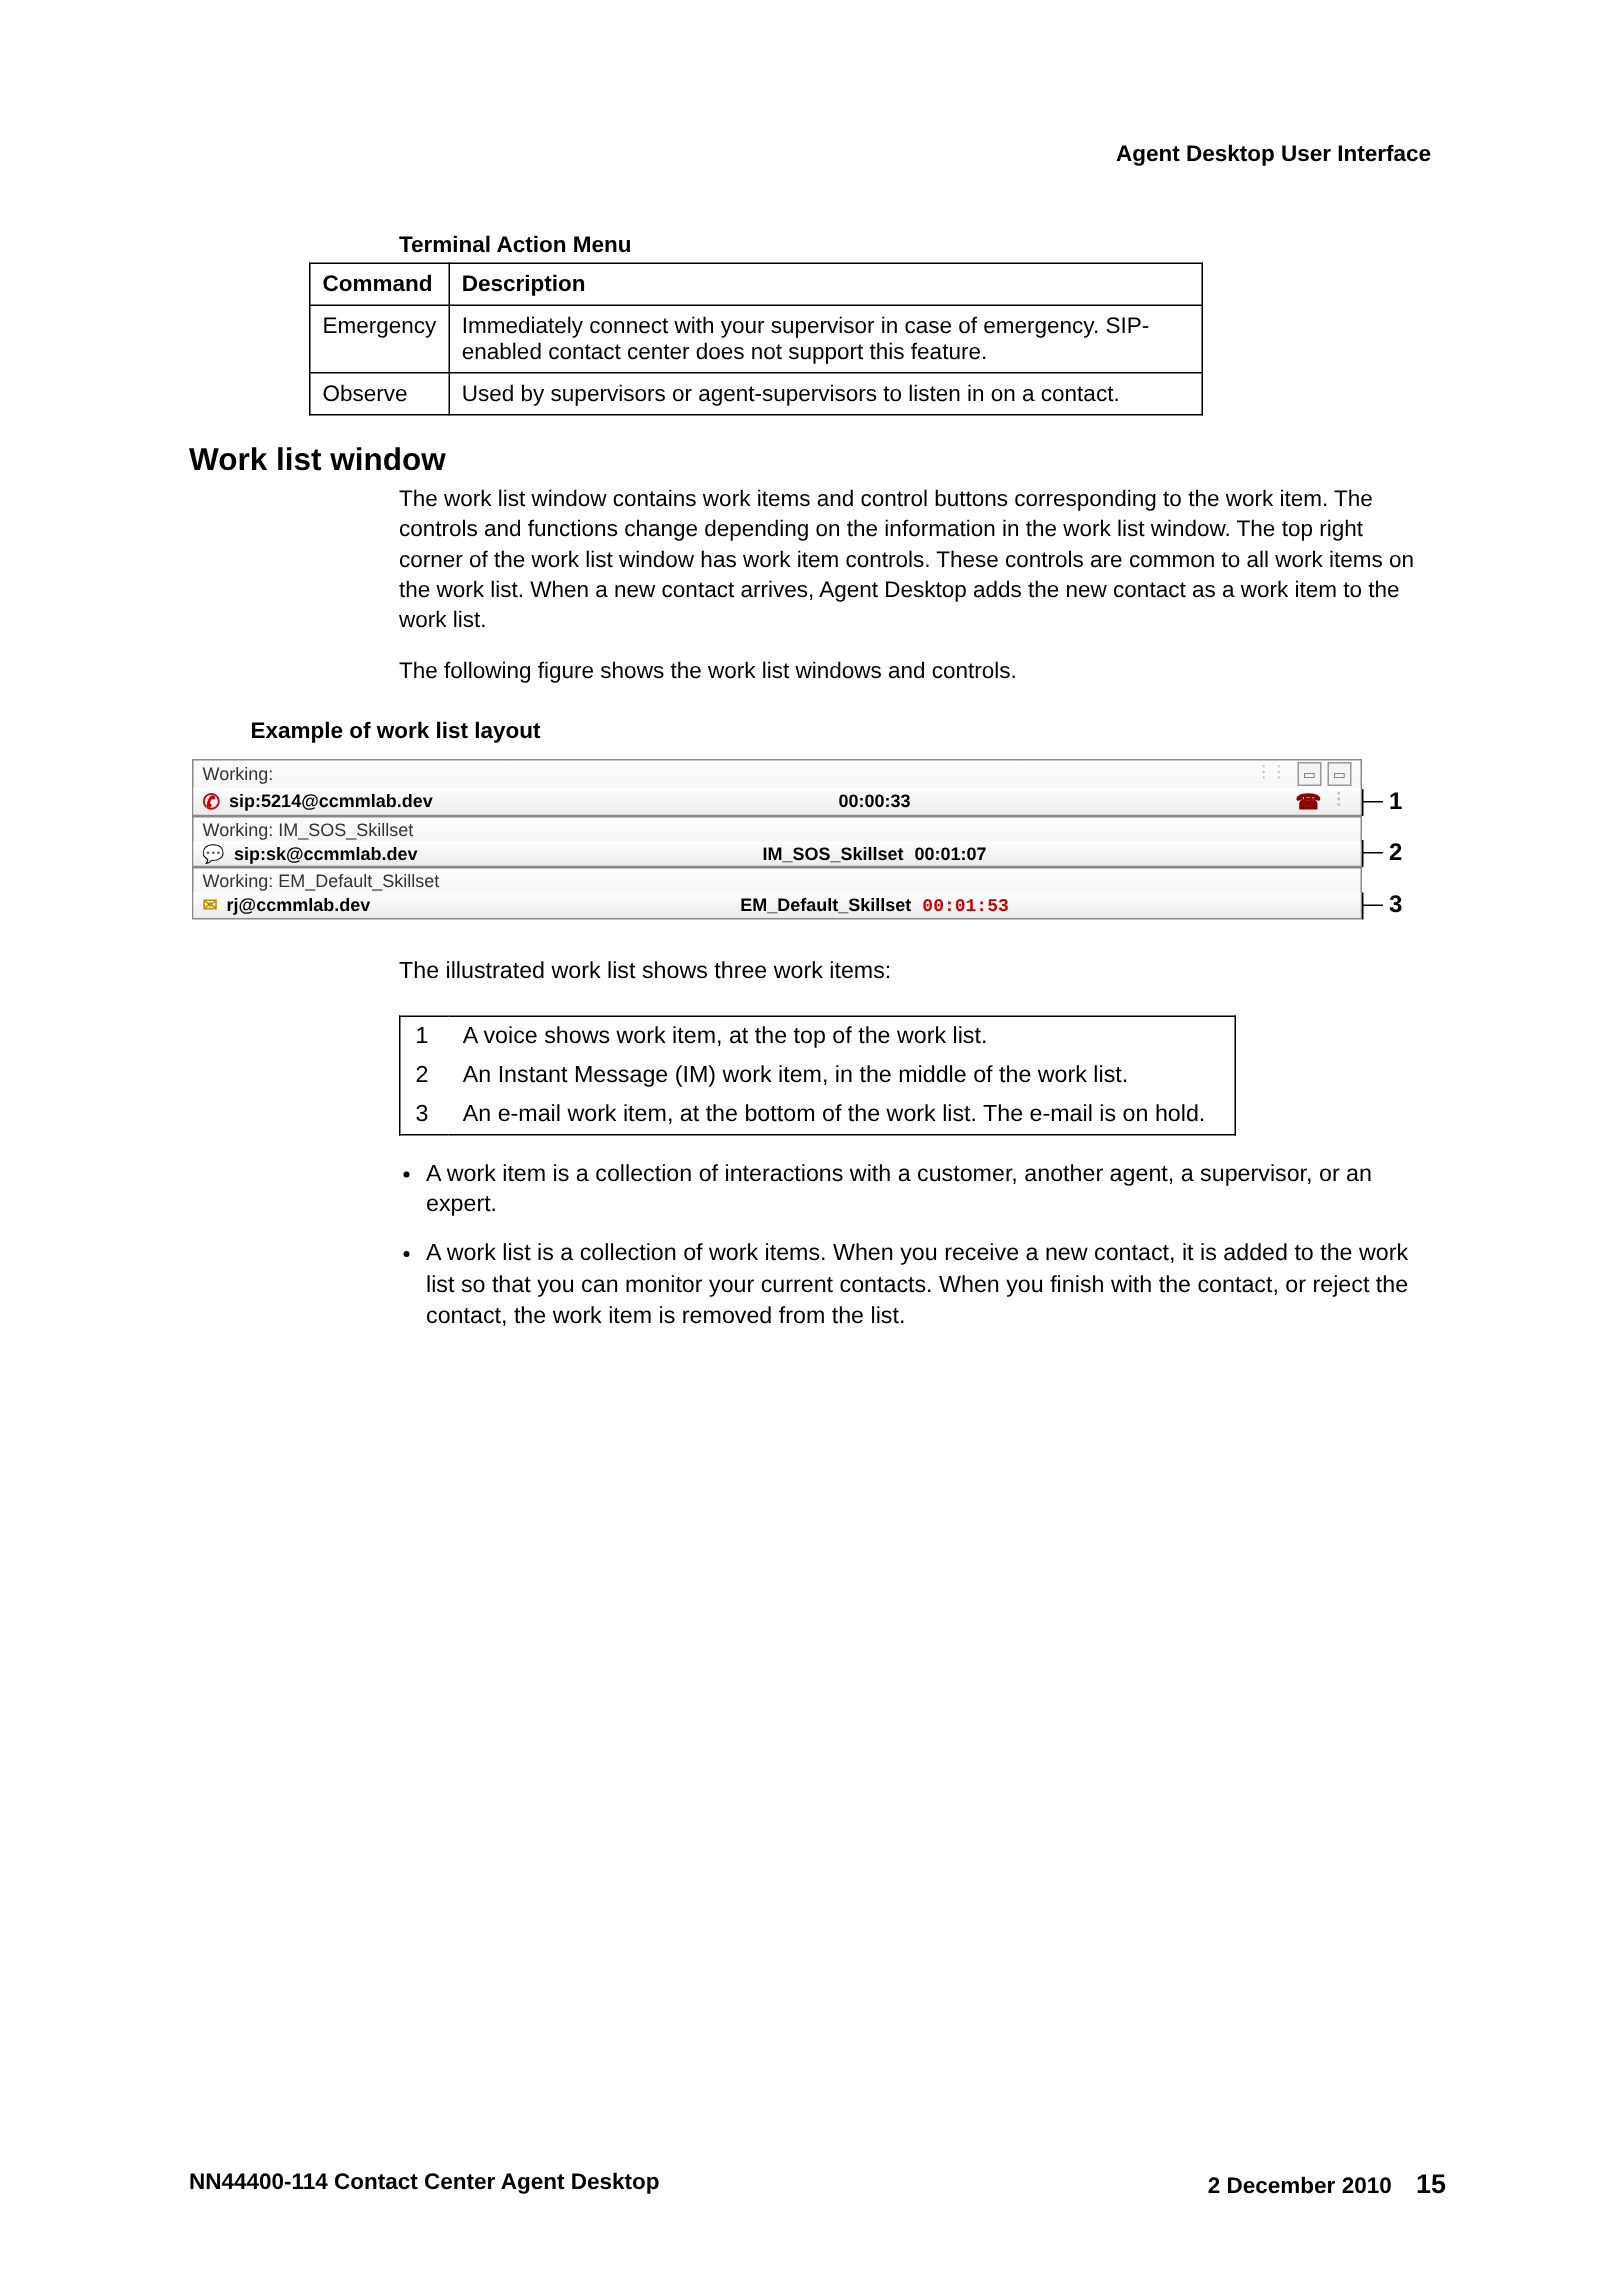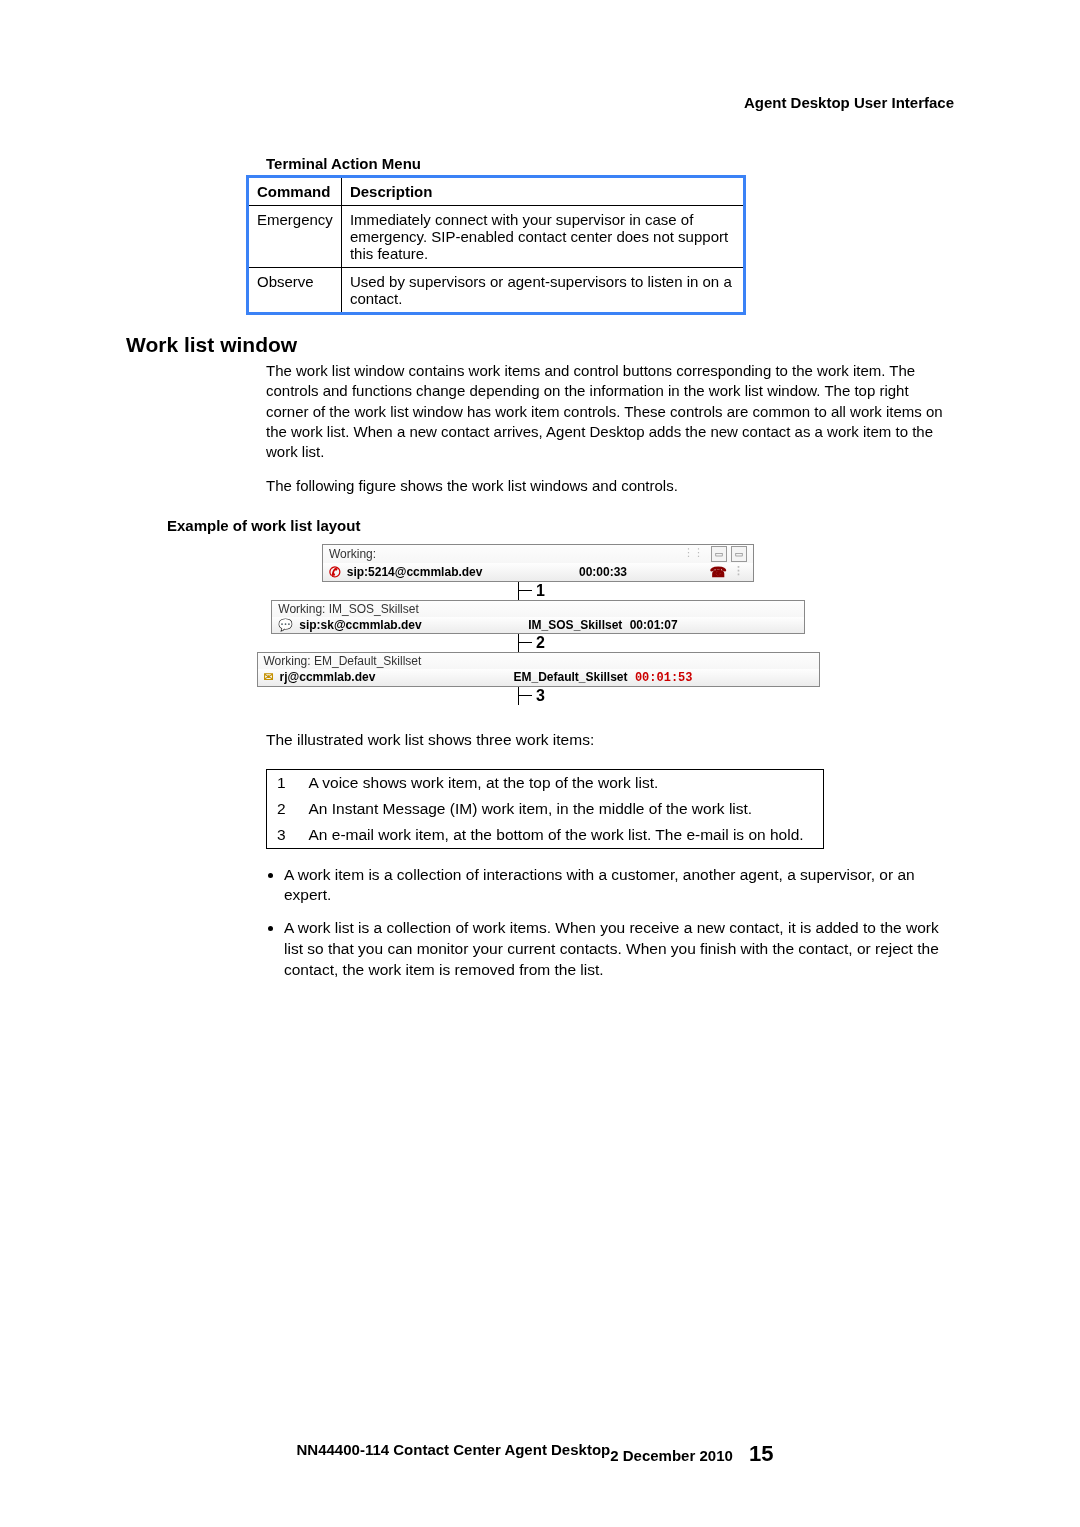--- a/index.html
+++ b/index.html
@@ -24,24 +24,24 @@
       left: 126px;
       right: 126px;
     }
     .table-title {
       font-size: 15px;
       font-weight: bold;
       margin-left: 140px;
       margin-bottom: 3px;
     }
     .cmd-table {
-      margin-left: 120px;
-      border: 3px solid #3b82f6;
+      margin-left: 80px;
+      border: 1px solid #3b82f6;
       border-collapse: collapse;
-      width: 500px;
+      width: 596px;
     }
     .cmd-table th, .cmd-table td {
       border: 1px solid #000;
       padding: 5px 8px;
       text-align: left;
       font-size: 15px;
       vertical-align: top;
     }
     .cmd-table th { font-weight: bold; }
     .section-heading {
@@ -62,22 +62,21 @@
       margin-top: 20px;
       margin-bottom: 10px;
       margin-left: 41px;
     }
     .worklist-figure {
       width: 820px;
       margin-left: 2px;
     }
     .worklist-row {
       display: flex;
-      align-items: center;
-      flex-direction: column;
+      align-items: flex-end;
     }
     .worklist-body {
       flex: 1;
       border: 1px solid #888;
       background: linear-gradient(#fdfdfd, #f0f0f0);
     }
     .callout {
       width: 40px;
       display: flex;
       align-items: center;
@@ -161,28 +160,28 @@
       margin-top: 16px;
       margin-left: 18px;
       font-size: 15.5px;
       line-height: 1.35;
     }
     .bullet-list li { margin-bottom: 12px; padding-right: 10px; }
     .footer {
       position: absolute;
       bottom: 60px;
       left: 126px;
-      right: 136px;
-      display: flex;
-      justify-content: center;
+      right: 116px;
+      display: flex;
+      justify-content: space-between;
       font-size: 15px;
     }
     .footer-left { font-weight: bold; }
     .footer-right { font-weight: bold; }
-    .footer-right .page-no { font-size: 22px; margin-left: 12px; }
+    .footer-right .page-no { font-size: 18px; margin-left: 12px; }
     .gripper { color: #bbb; letter-spacing: -1px; font-size: 11px; margin-right: 4px;}
   </style>
 </head>
 <body>
 
 <div class="page-header">Agent Desktop User Interface</div>
 
 <div class="content">
 
   <div class="table-title">Terminal Action Menu</div>

